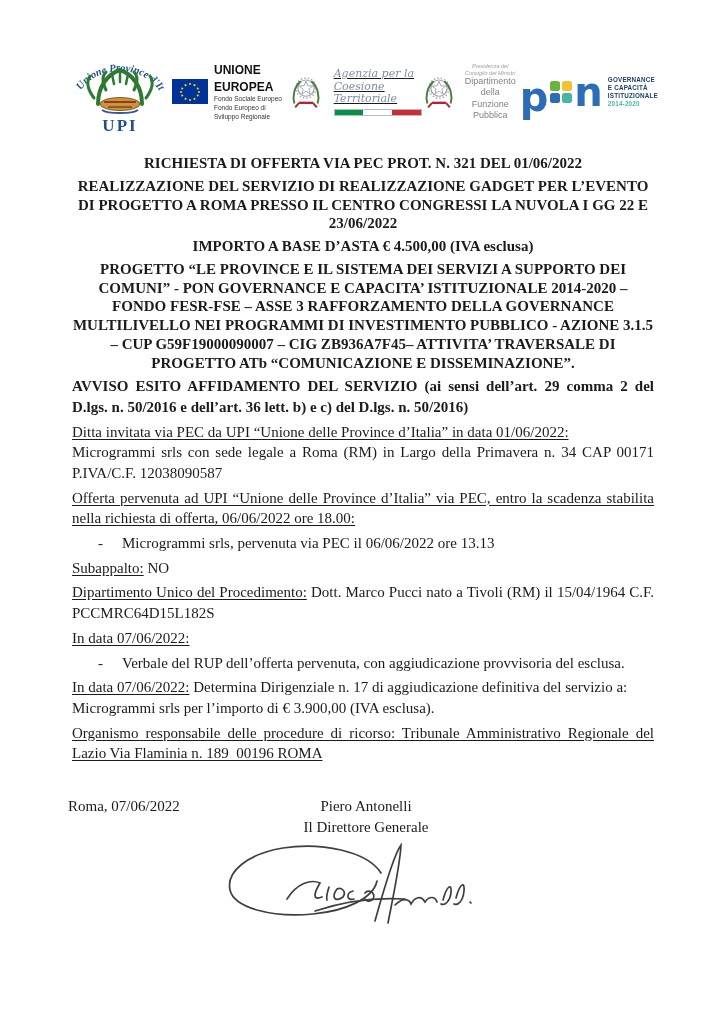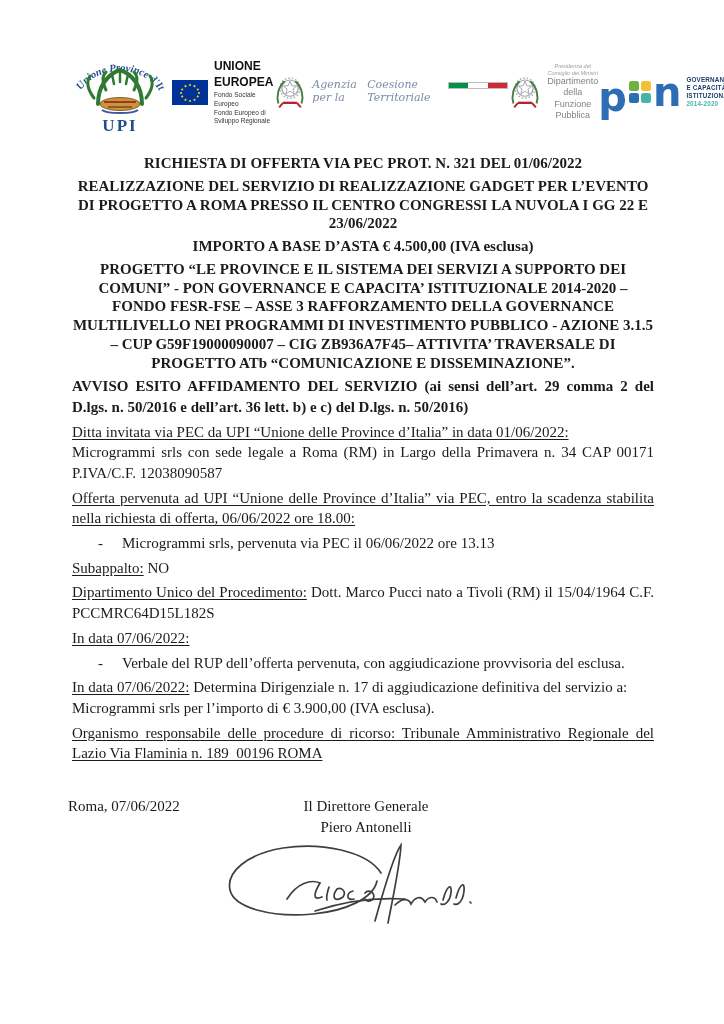--- a/index.html
+++ b/index.html
@@ -16,21 +16,21 @@
   }
   
   .logos{display:flex;align-items:center;justify-content:space-between;height:92px;margin-bottom:16px;}
   .logo{display:flex;align-items:center;}
   .upi-wrap{flex-direction:column;}
   .eu-flag{width:36px;height:25px;background:#003399;position:relative;flex:0 0 auto;}
   .eu-text{margin-left:6px;font-family:"Liberation Sans",sans-serif;}
   .eu-title{font-size:12px;font-weight:bold;color:#111;}
   .eu-line{font-size:6.5px;color:#333;line-height:1.35;}
   .emblem{flex:0 0 auto;}
-  .agz-text{margin-left:5px;display:flex;flex-direction:row;}
+  .agz-text{margin-left:11px;display:flex;flex-direction:column;text-decoration:underline;}
   .agz-script{font-style:italic;font-size:11px;color:#7b8ca6;line-height:1.15;font-family:"DejaVu Serif",serif;}
   .tricolore{display:flex;height:5px;width:86px;margin-top:3px;border:0.5px solid #bbb;}
   .tricolore div{flex:1;}
   .tc-g{background:#009246;}.tc-w{background:#ffffff;}.tc-r{background:#ce2b37;}
   .dfp-text{margin-left:5px;font-family:"Liberation Sans",sans-serif;text-align:center;}
   .dfp-script{font-size:5.5px;font-style:italic;color:#9a9da0;line-height:1.2;}
   .dfp-line{font-size:9px;color:#808285;line-height:1.25;}
   .pon{display:flex;align-items:center;}
   .pon-mark{display:flex;align-items:center;}
   .pon-letter{font-family:"DejaVu Sans",sans-serif;font-weight:bold;font-size:40px;line-height:0.8;color:#2d6db5;}
@@ -227,22 +227,22 @@
       <span>Microgrammi srls per l’importo di € 3.900,00 (IVA esclusa).</span>
     </p>
 
     <p class="italic just mt-18">
       <span class="u">Organismo responsabile delle procedure di ricorso: Tribunale Amministrativo Regionale del Lazio Via Flaminia n. 189&nbsp;&nbsp;00196 ROMA</span>
     </p>
 
     <div class="sign-row">
       <div class="place">Roma, 07/06/2022</div>
       <div class="signer">
+        <div>Piero Antonelli</div>
         <div>Il Direttore Generale</div>
-        <div>Piero Antonelli</div>
         <svg class="sig-svg" width="268" height="92" viewBox="0 0 268 92">
           <g fill="none" stroke="#3f3f3f" stroke-width="1.7" stroke-linecap="round">
             <path d="M 158,34 C 144,12 98,3 60,9 C 24,15 3,33 7,51 C 11,69 50,79 90,75 C 122,72 150,60 154,42"></path>
             <path d="M 64,60 C 74,44 88,40 97,44 C 91,54 89,62 99,58"></path>
             <path d="M 106,48 C 104,54 103,58 104,61"></path>
             <path d="M 114,50 C 108,58 112,64 120,58 C 124,52 118,48 114,50"></path>
             <path d="M 130,52 C 123,54 123,62 131,60"></path>
             <path d="M 142,54 a5,5 0 1 1 -0.2,6"></path>
             <path d="M 92,72 C 122,62 150,58 182,60"></path>
             <path d="M 152,82 C 162,46 172,14 178,6 C 177,26 170,58 165,84"></path>

